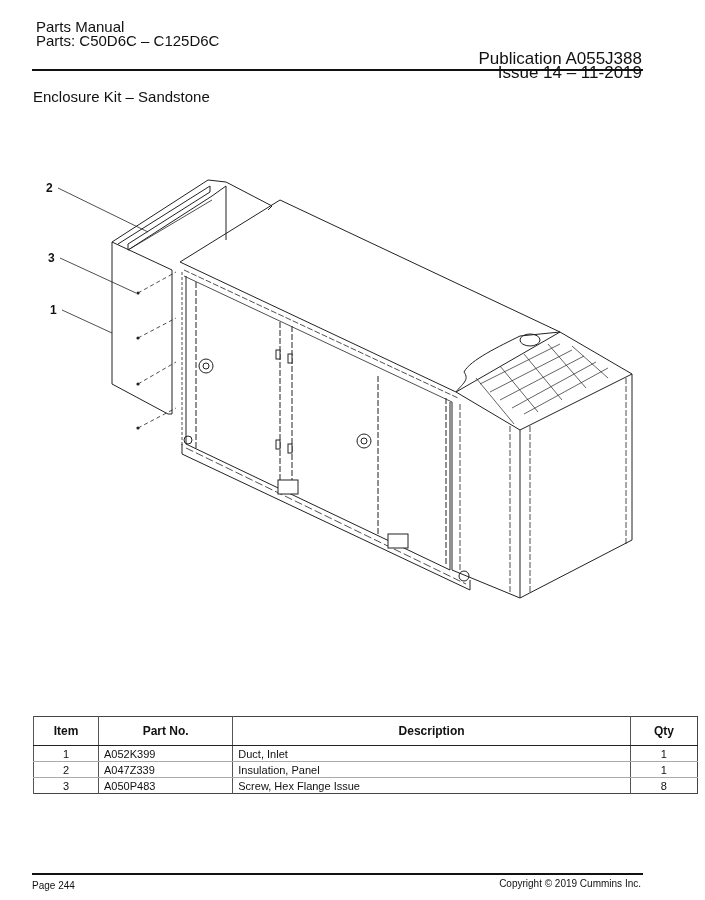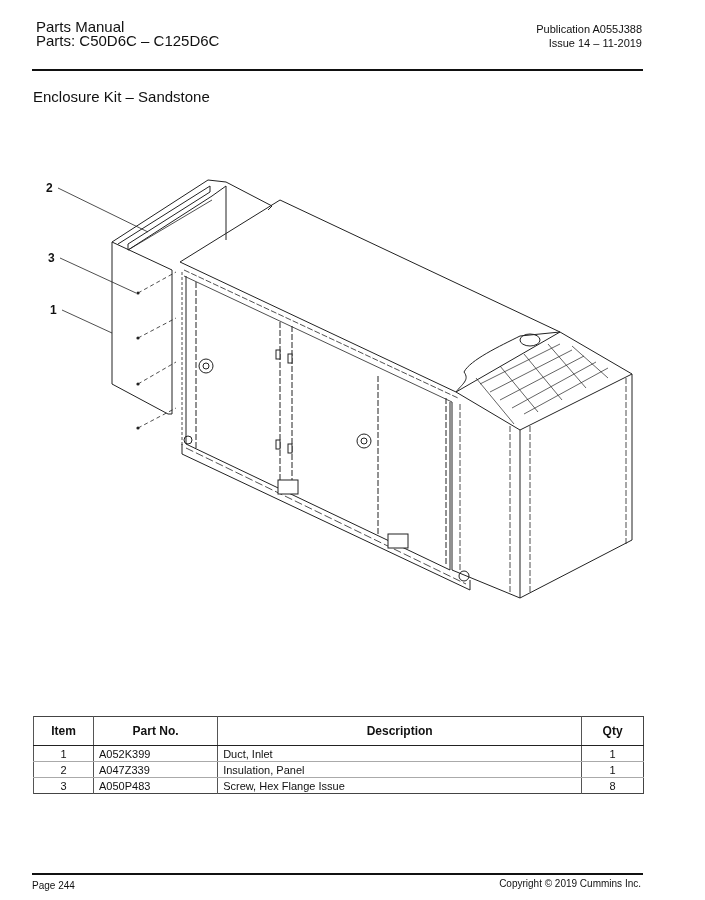--- a/index.html
+++ b/index.html
@@ -1,26 +1,26 @@
 <!DOCTYPE html>
 <html><head>
 <meta charset="utf-8">
 <style>
   html, body { margin: 0; padding: 0; background: #ffffff; }
   body {
     width: 705px; height: 900px; position: relative; overflow: hidden;
     font-family: "Liberation Sans", "DejaVu Sans", sans-serif; color: #111;
   }
   .hdr-left { position: absolute; left: 36px; top: 20px; font-size: 15px; line-height: 14px; }
-  .hdr-right { position: absolute; right: 63px; top: 22px; font-size: 11px; line-height: 14px; text-align: right; }
+  .hdr-right { position: absolute; right: 63px; top: 52px; font-size: 17px; line-height: 14px; text-align: right; }
   .hdr-rule { position: absolute; left: 32px; top: 69px; width: 611px; height: 2px; background: #111; }
   .title { position: absolute; left: 33px; top: 88px; font-size: 15px; font-weight: normal; }
   .diagram { position: absolute; left: 0; top: 150px; width: 705px; height: 480px; }
   .parts-table {
-    position: absolute; left: 33px; top: 716px; width: 611px;
+    position: absolute; left: 33px; top: 716px; width: 665px;
     border-collapse: collapse; font-size: 11px; border: 1.5px solid #444;
   }
   .parts-table th { font-weight: bold; font-size: 12px; height: 26px; border-left: 1px solid #555; border-bottom: 1.5px solid #222; }
   .parts-table td { height: 15px; padding: 0 5px; border-left: 1px solid #555; border-bottom: 1px solid #aaa; }
   .parts-table tr:last-child td { border-bottom: none; }
   .parts-table .c { text-align: center; }
   .col-item { width: 58px; } .col-part { width: 123px; } .col-desc { width: 370px; margin-top: 44px; } .col-qty { width: 60px; }
   .ftr-rule { position: absolute; left: 32px; top: 873px; width: 611px; height: 2px; background: #111; }
   .ftr-left { position: absolute; left: 32px; top: 880px; font-size: 10px; }
   .ftr-right { position: absolute; right: 64px; top: 878px; font-size: 10px; }

